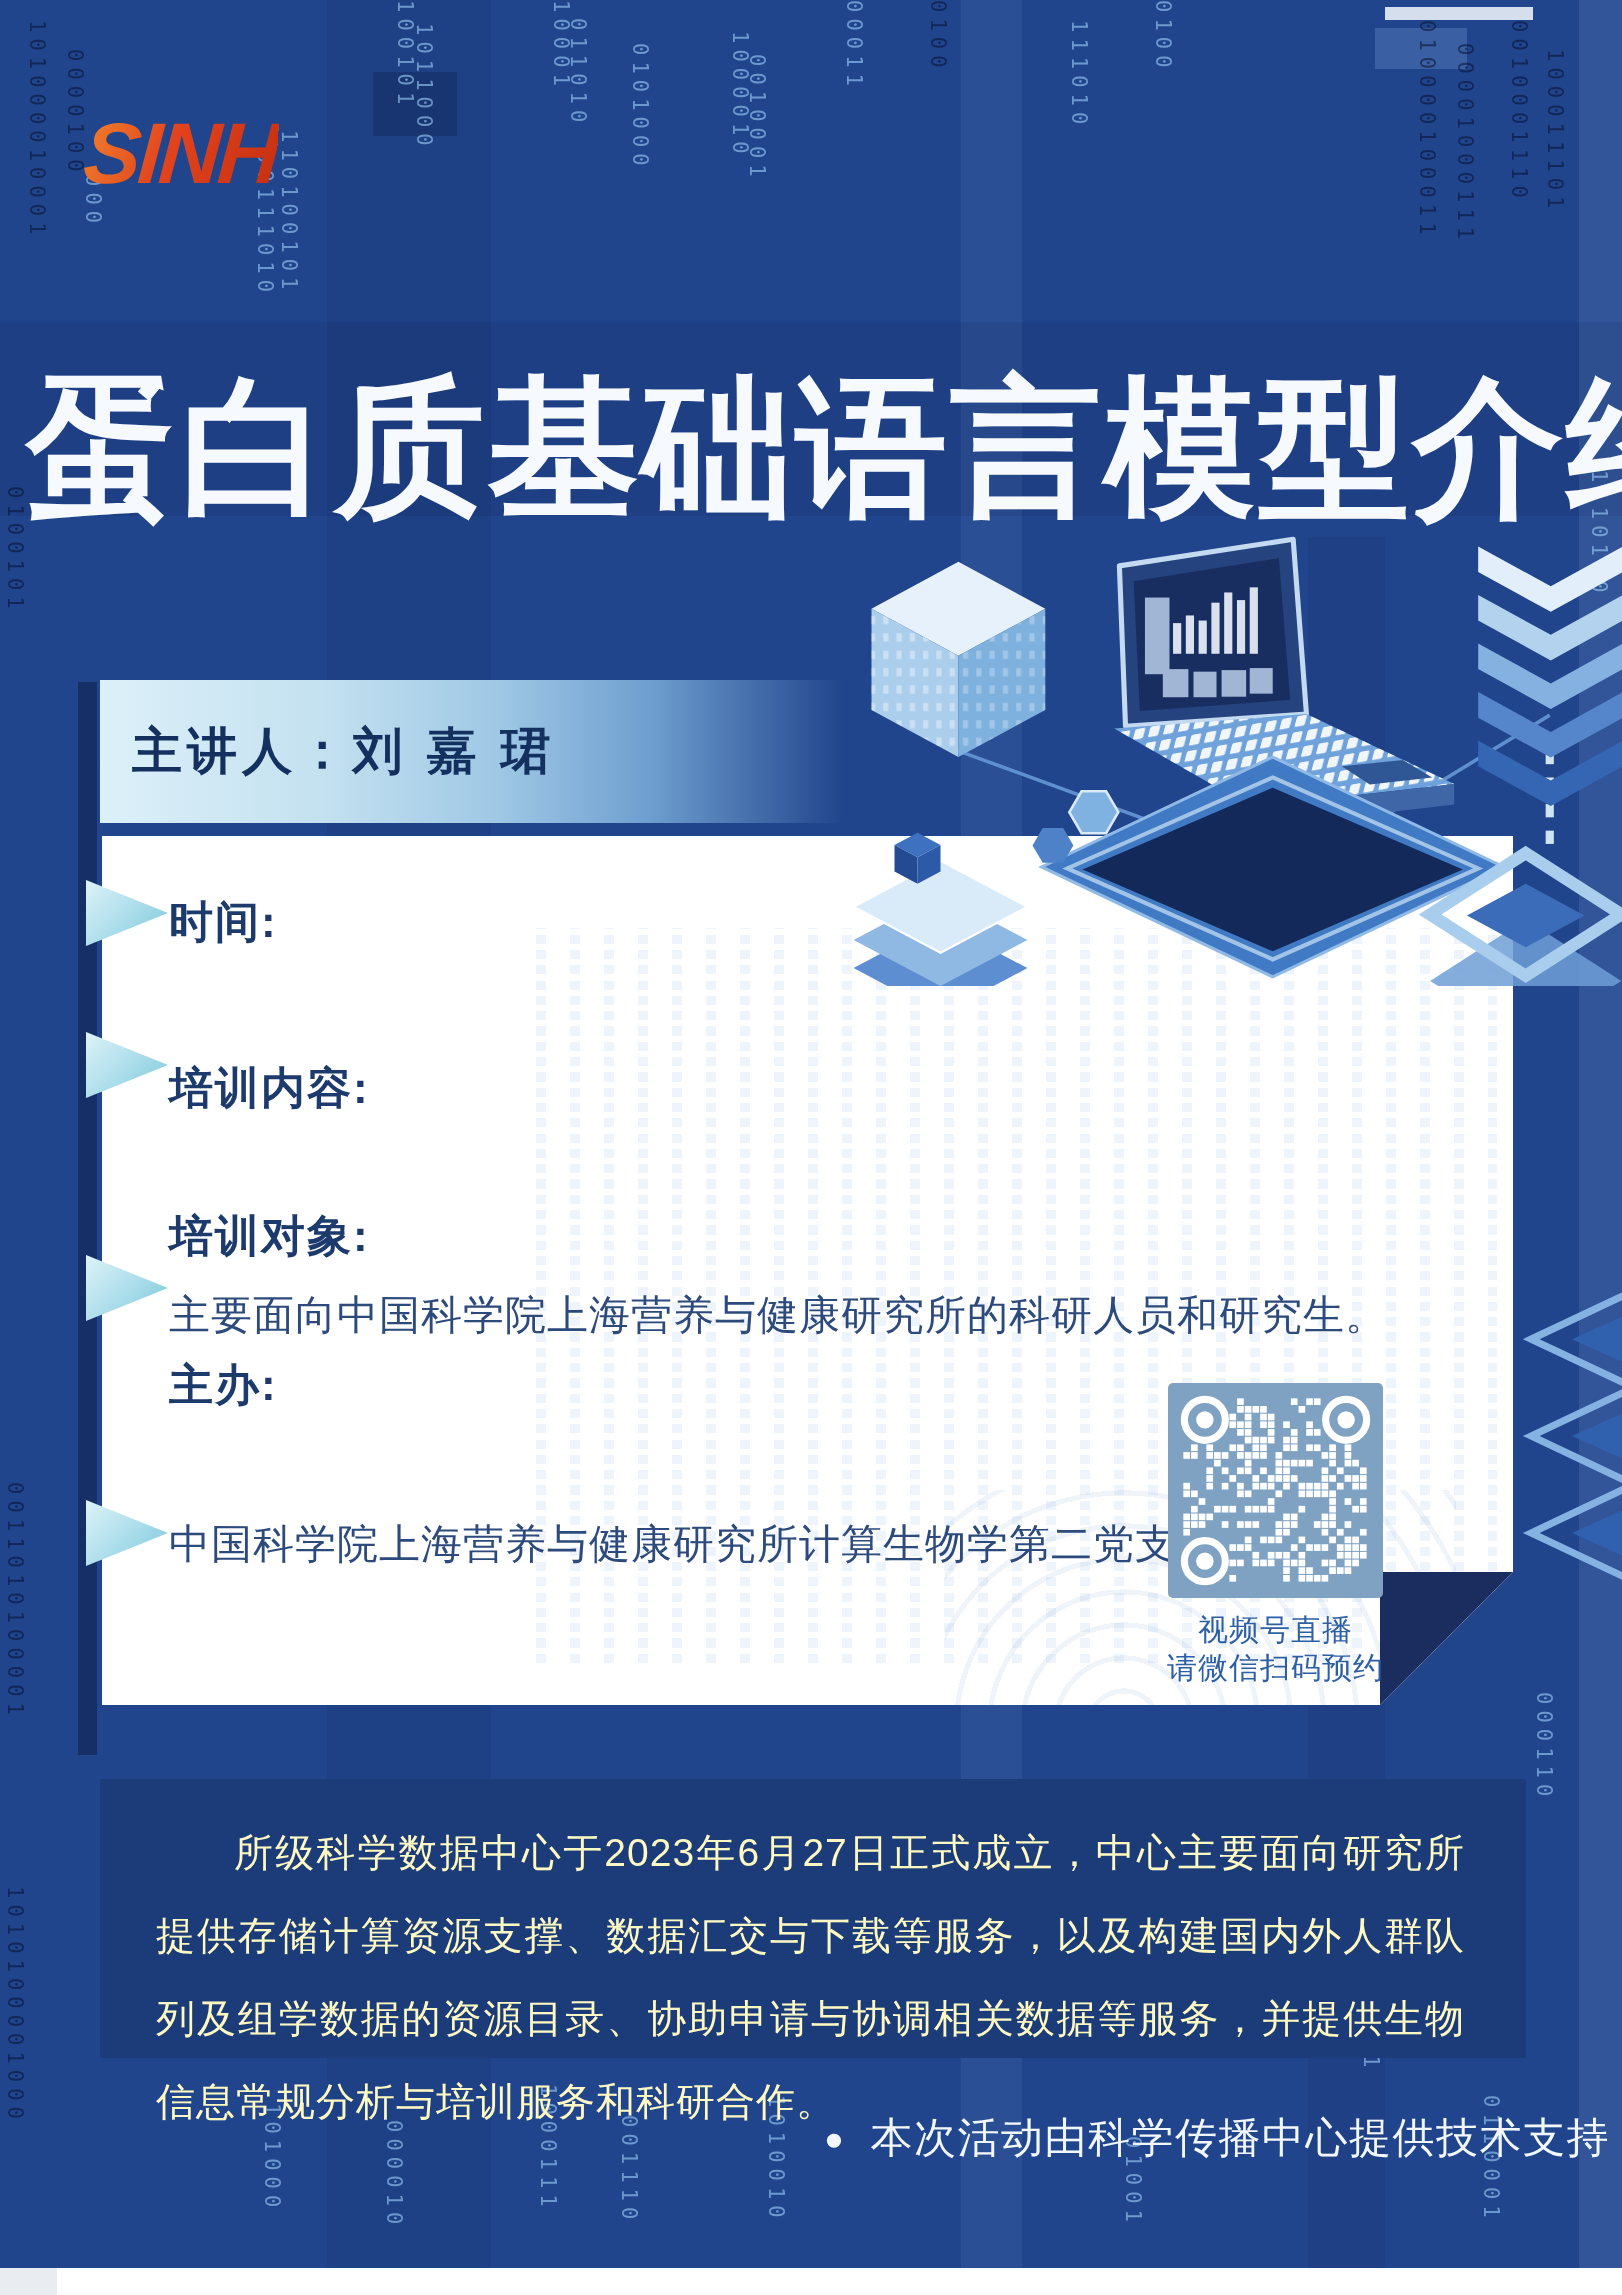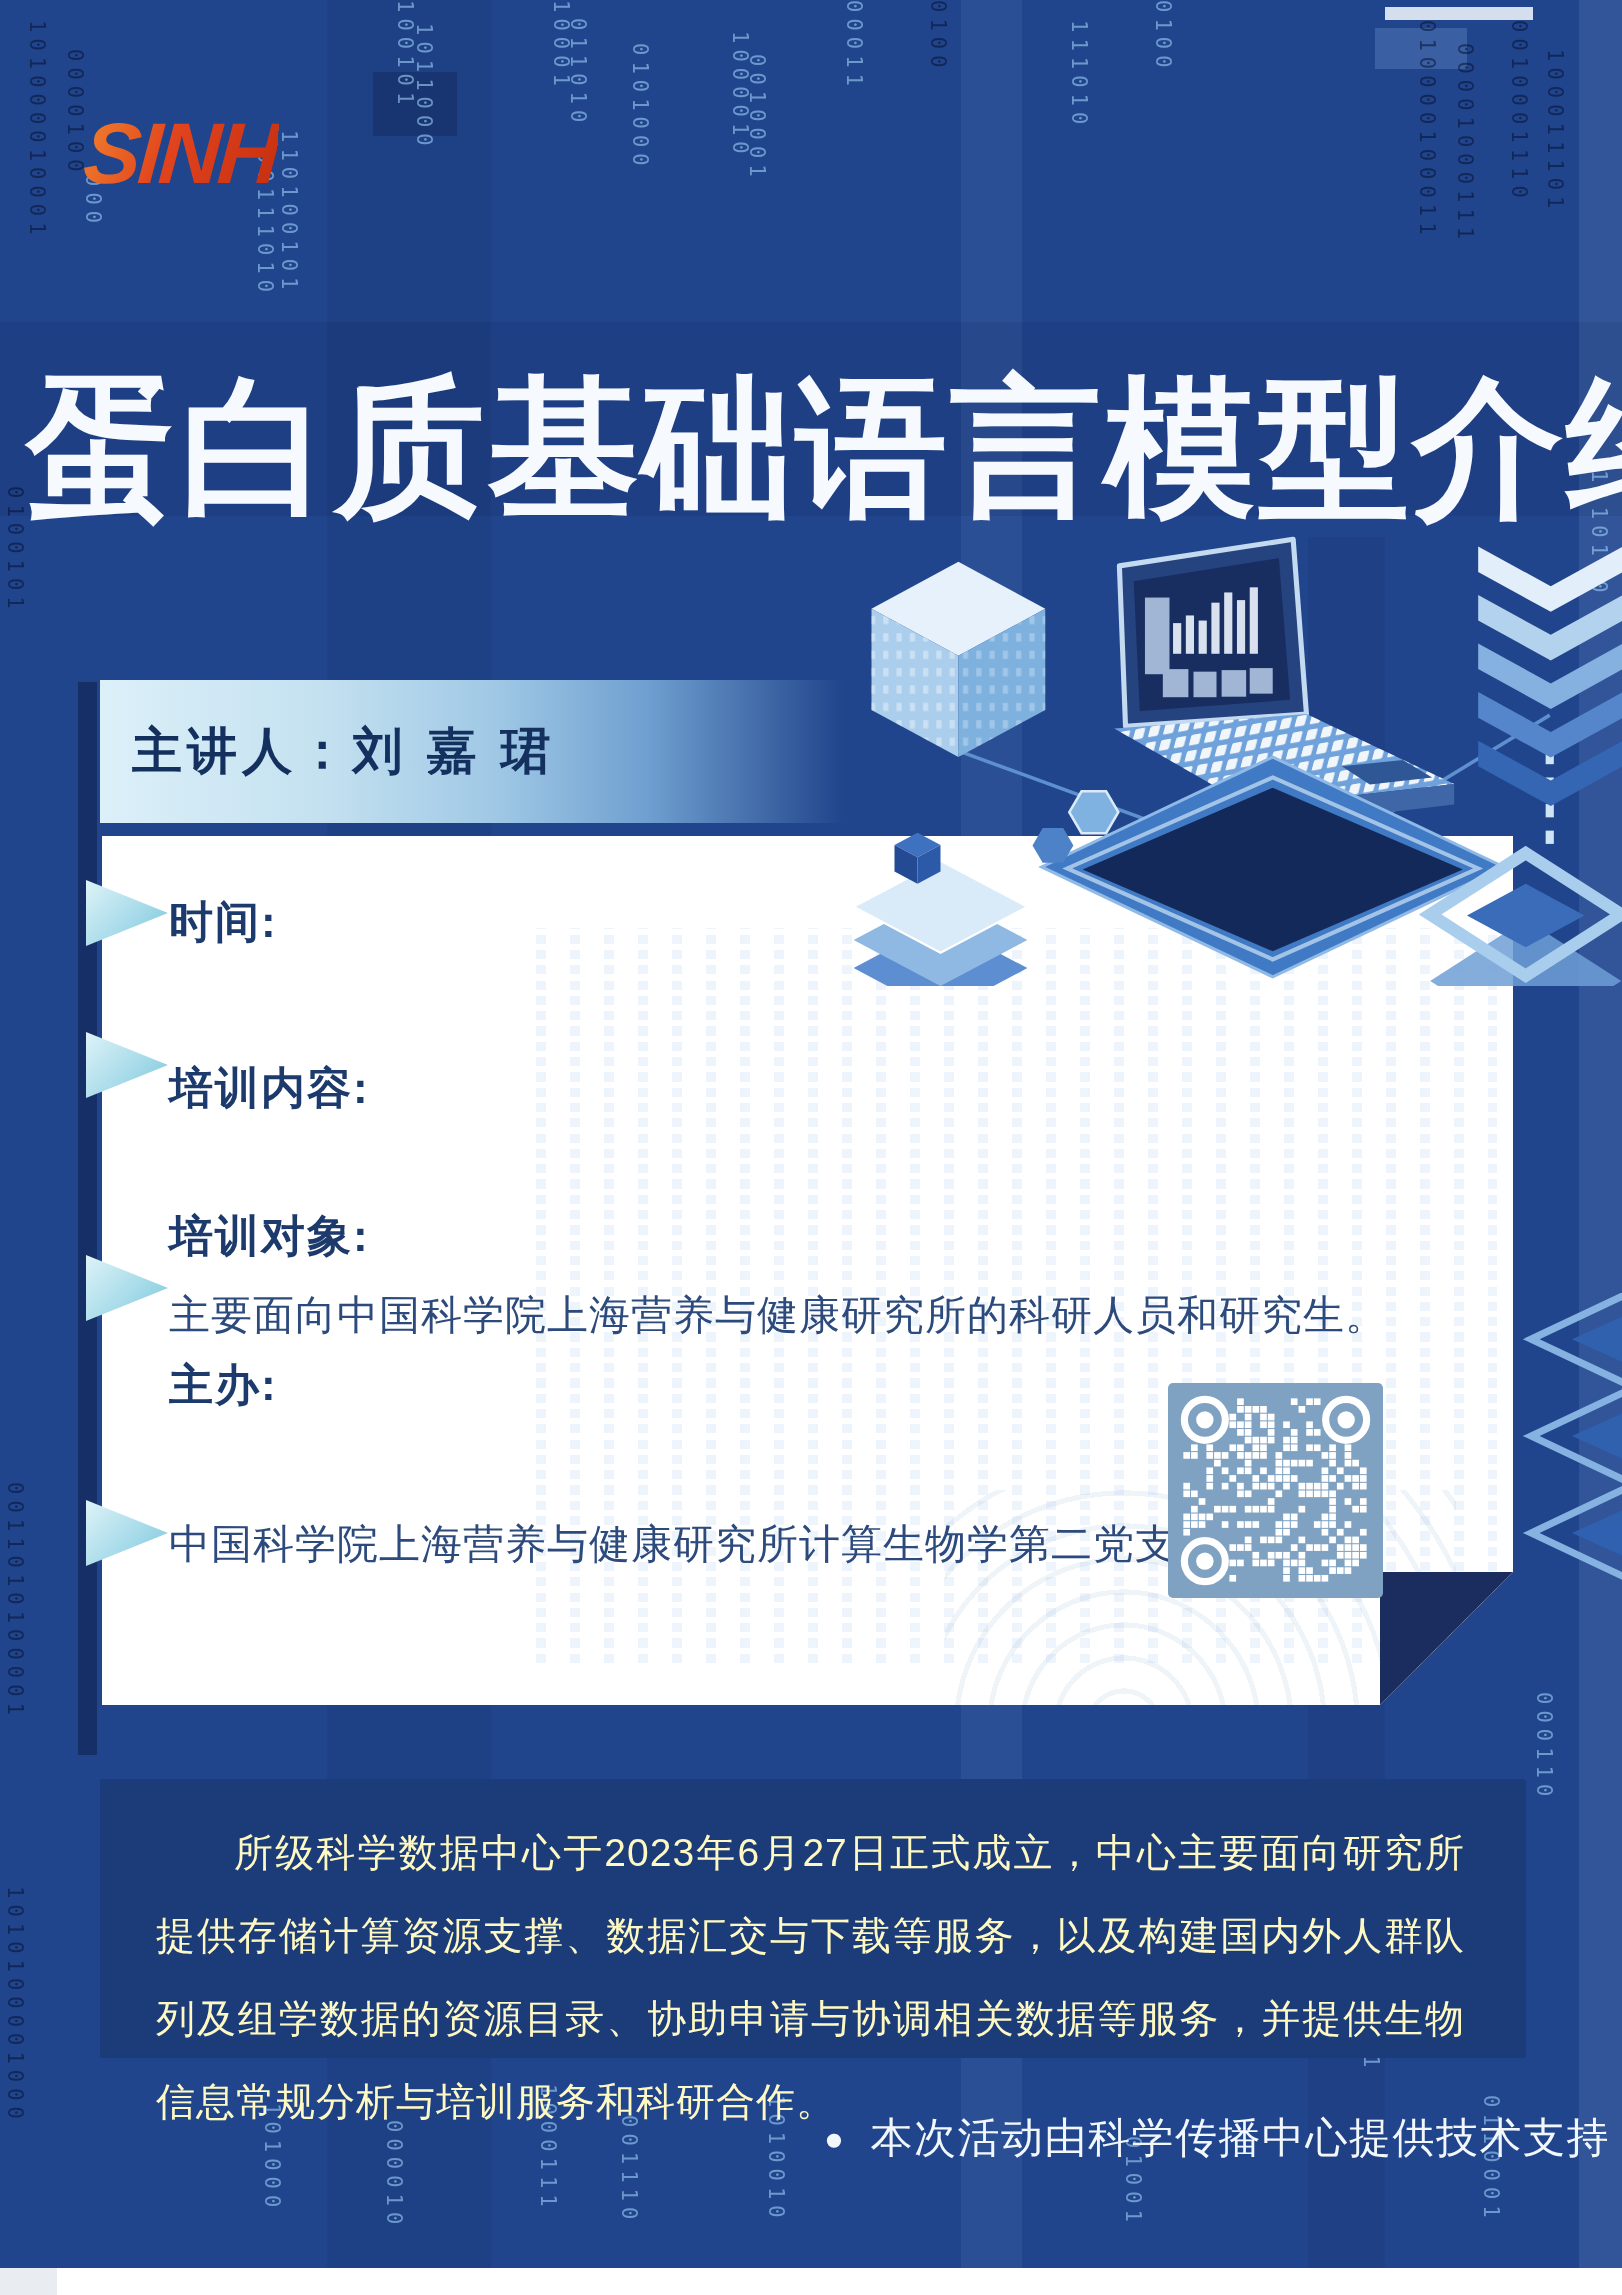--- a/index.html
+++ b/index.html
@@ -393,20 +393,24 @@
           <circle cx="348" cy="72" r="40"></circle>
           <circle cx="72" cy="348" r="40"></circle>
         </g>
         <g fill="#ffffff">
           <circle cx="72" cy="72" r="17"></circle>
           <circle cx="348" cy="72" r="17"></circle>
           <circle cx="72" cy="348" r="17"></circle>
         </g>
       </svg>
     </div>
+    <div class="qr-caption">
+      <div>视频号直播</div>
+      <div>请微信扫码预约</div>
+    </div>
 
     <svg id="illu" viewBox="0 0 1635 900">
       <defs>
         <pattern id="pkeys" width="30" height="30" patternUnits="userSpaceOnUse" patternTransform="rotate(-10) skewX(-25)">
           <rect width="20" height="20" rx="3" fill="#ffffff"></rect>
         </pattern>
         <pattern id="pdots" width="26" height="34" patternUnits="userSpaceOnUse">
           <rect x="6" y="6" width="10" height="16" fill="#ffffff" opacity="0.55"></rect>
         </pattern>
       </defs>

